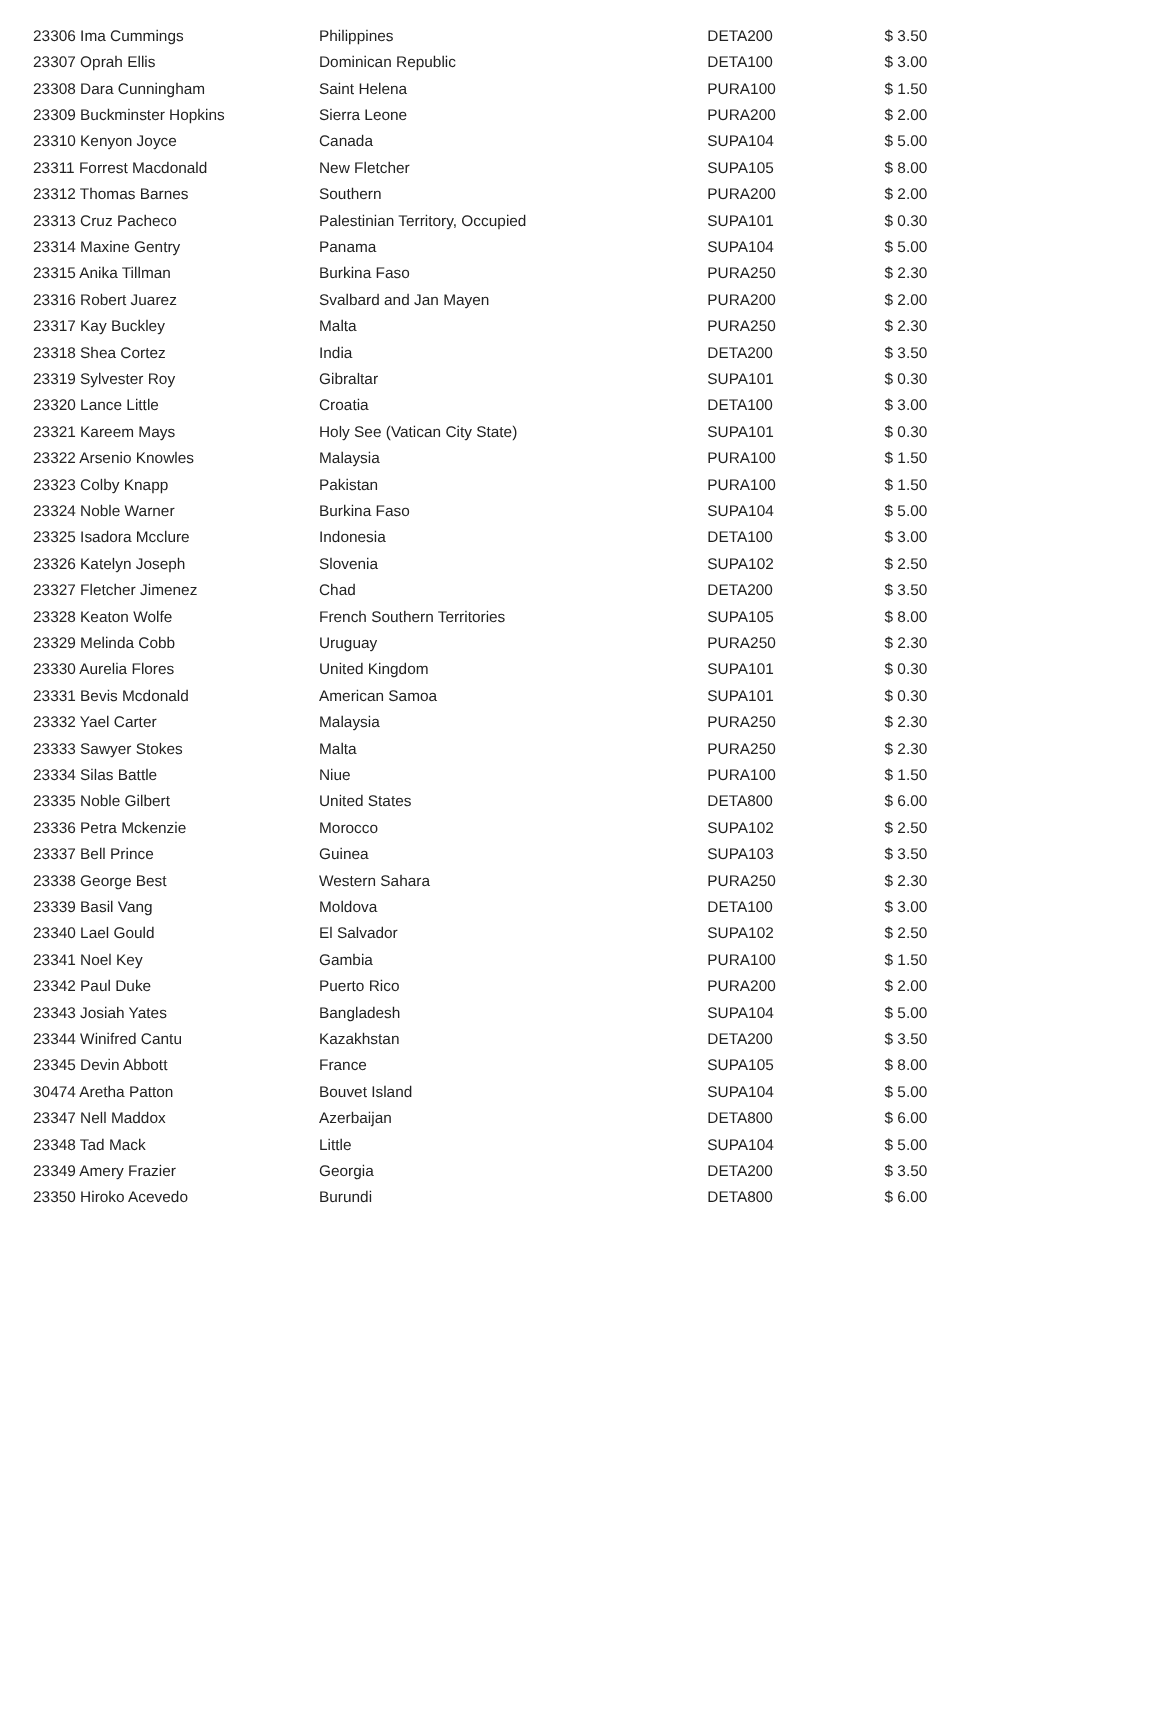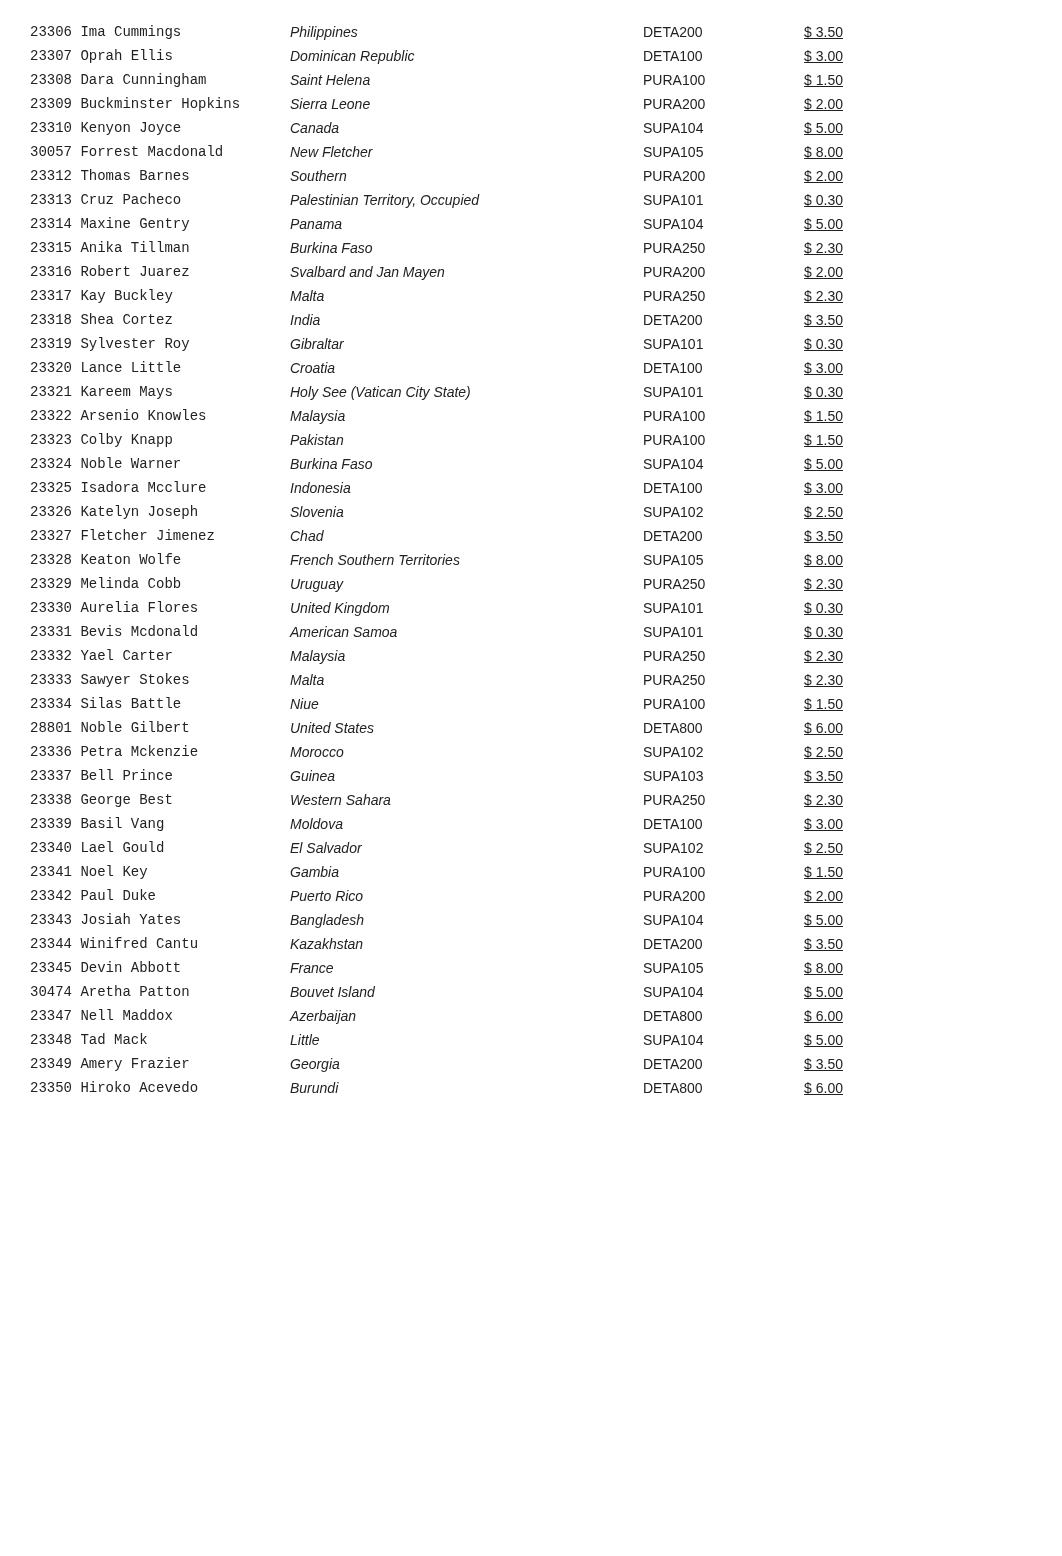--- a/index.html
+++ b/index.html
@@ -15,37 +15,34 @@
     }
     .row {
       display: flex;
       align-items: center;
       padding: 4px 0;
       border-bottom: none;
     }
     .col-name {
       width: 260px;
       min-width: 260px;
-      font-family: Liberation Mono, monospace;
     }
     .col-country {
       width: 320px;
       min-width: 320px;
-      font-style: italic;
     }
     .col-plan {
       width: 120px;
       min-width: 120px;
       margin-left: 33px;
     }
     .col-price {
       width: 80px;
       min-width: 80px;
       text-align: right;
-      text-decoration: underline;
     }
   </style>
 </head>
 <body>
 
 <div class="table-container">
   <div id="rows-container">
       <div class="row">
         <span class="col-name">23306 Ima Cummings</span>
         <span class="col-country">Philippines</span>
@@ -70,21 +67,21 @@
         <span class="col-plan">PURA200</span>
         <span class="col-price">$ 2.00</span>
       </div>
       <div class="row">
         <span class="col-name">23310 Kenyon Joyce</span>
         <span class="col-country">Canada</span>
         <span class="col-plan">SUPA104</span>
         <span class="col-price">$ 5.00</span>
       </div>
       <div class="row">
-        <span class="col-name">30057 Forrest Macdonald</span>
+        <span class="col-name">23311 Forrest Macdonald</span>
         <span class="col-country">New Fletcher</span>
         <span class="col-plan">SUPA105</span>
         <span class="col-price">$ 8.00</span>
       </div>
       <div class="row">
         <span class="col-name">23312 Thomas Barnes</span>
         <span class="col-country">Southern</span>
         <span class="col-plan">PURA200</span>
         <span class="col-price">$ 2.00</span>
       </div>
@@ -214,21 +211,21 @@
         <span class="col-plan">PURA250</span>
         <span class="col-price">$ 2.30</span>
       </div>
       <div class="row">
         <span class="col-name">23334 Silas Battle</span>
         <span class="col-country">Niue</span>
         <span class="col-plan">PURA100</span>
         <span class="col-price">$ 1.50</span>
       </div>
       <div class="row">
-        <span class="col-name">28801 Noble Gilbert</span>
+        <span class="col-name">23335 Noble Gilbert</span>
         <span class="col-country">United States</span>
         <span class="col-plan">DETA800</span>
         <span class="col-price">$ 6.00</span>
       </div>
       <div class="row">
         <span class="col-name">23336 Petra Mckenzie</span>
         <span class="col-country">Morocco</span>
         <span class="col-plan">SUPA102</span>
         <span class="col-price">$ 2.50</span>
       </div>

